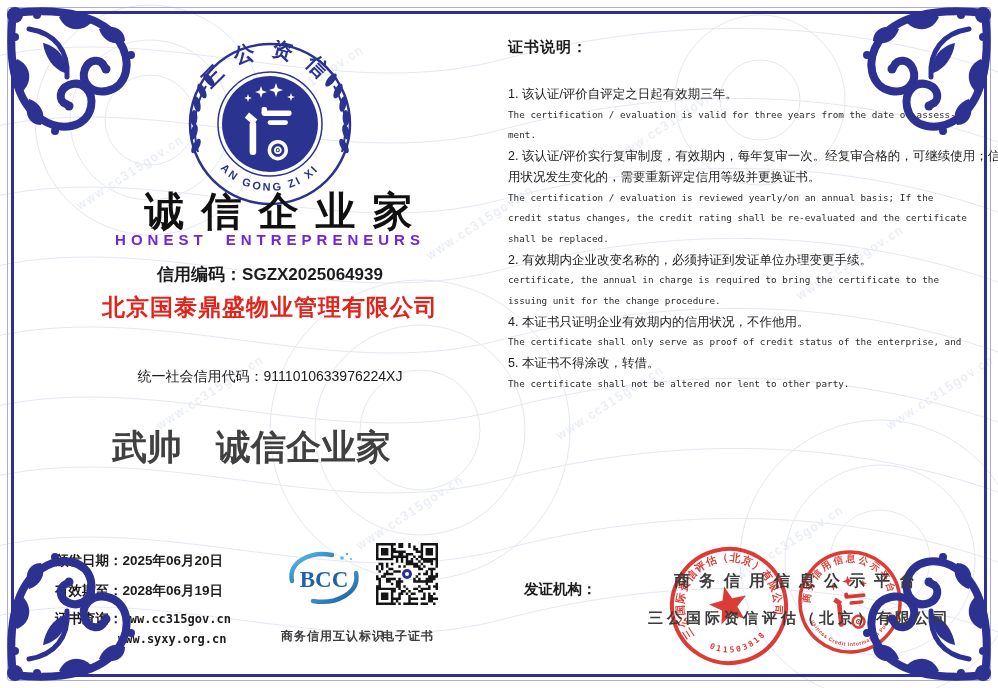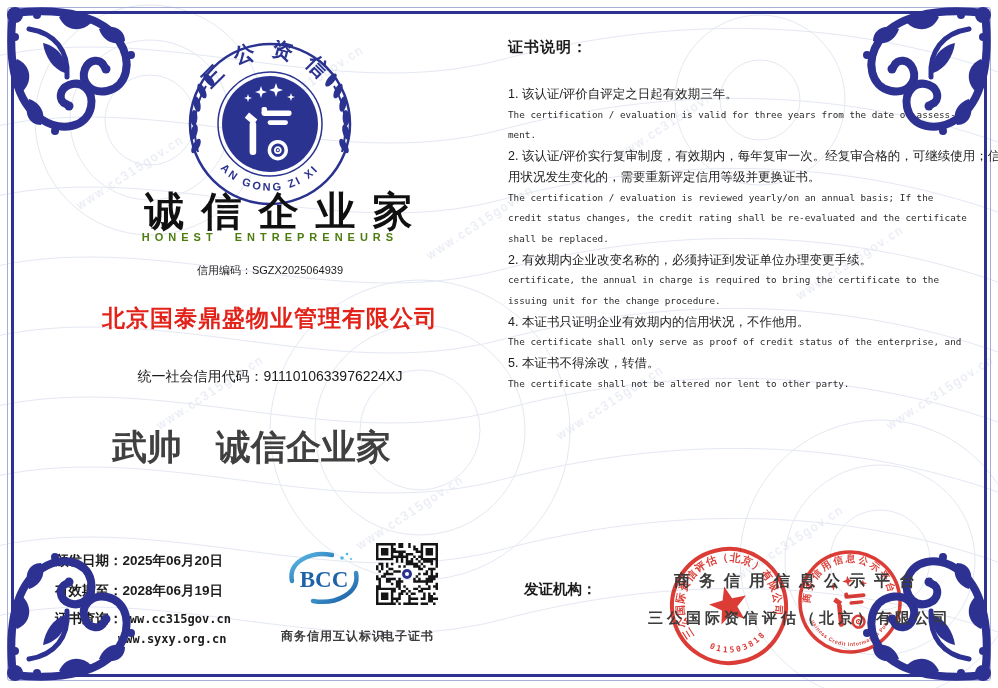--- a/index.html
+++ b/index.html
@@ -16,23 +16,23 @@
   .corner.tr{right:3px;top:3px;transform:scaleX(-1)}
   .corner.bl{left:3px;bottom:3px;transform:scaleY(-1)}
   .corner.br{right:3px;bottom:3px;transform:scale(-1,-1)}
   
   .bg{left:0;top:0;z-index:0;pointer-events:none}
   
   .col-left{left:30px;width:480px;text-align:center}
   .logo-svg{left:186px;top:40px;z-index:2}
   .title-cn{top:184px;font-size:40px;font-weight:900;letter-spacing:17px;padding-left:17px;color:#101010;
             font-family:"Liberation Serif",serif;z-index:2}
-  .title-en{top:231px;font-size:11px;font-weight:700;letter-spacing:5px;word-spacing:9px;color:#4d7c0f;z-index:2}
-  .credit-code{top:263px;font-size:11px;font-weight:400;z-index:2}
-  .company{top:303px;font-size:23px;font-weight:800;color:#e2231a;letter-spacing:1px;z-index:2}
+  .title-en{top:231px;font-size:15px;font-weight:700;letter-spacing:5px;word-spacing:9px;color:#6d28d9;z-index:2}
+  .credit-code{top:263px;font-size:17px;font-weight:700;z-index:2}
+  .company{top:292px;font-size:23px;font-weight:800;color:#e2231a;letter-spacing:1px;z-index:2}
   .uscc{top:368px;font-size:14px;font-weight:400;z-index:2}
   .holder-line{left:112px;top:424px;font-size:35px;font-weight:800;color:#404040;
                font-family:"Liberation Serif",serif;z-index:2;white-space:nowrap}
   .holder-line .gap{display:inline-block;width:34px}
   .foot-row{left:55px;z-index:2;font-size:13.5px;font-weight:700;white-space:nowrap}
   .foot-row .url{font-family:"DejaVu Sans Mono",monospace;font-size:12px;font-weight:700}
   .row-issue{top:552px}.row-valid{top:582px}.row-query{top:610px}
   .row-url2{top:631px;left:118px}
   .bcc-svg{left:284px;top:549px;z-index:2}
   .qr-box{left:376px;top:543px;width:62px;height:62px;z-index:2}

